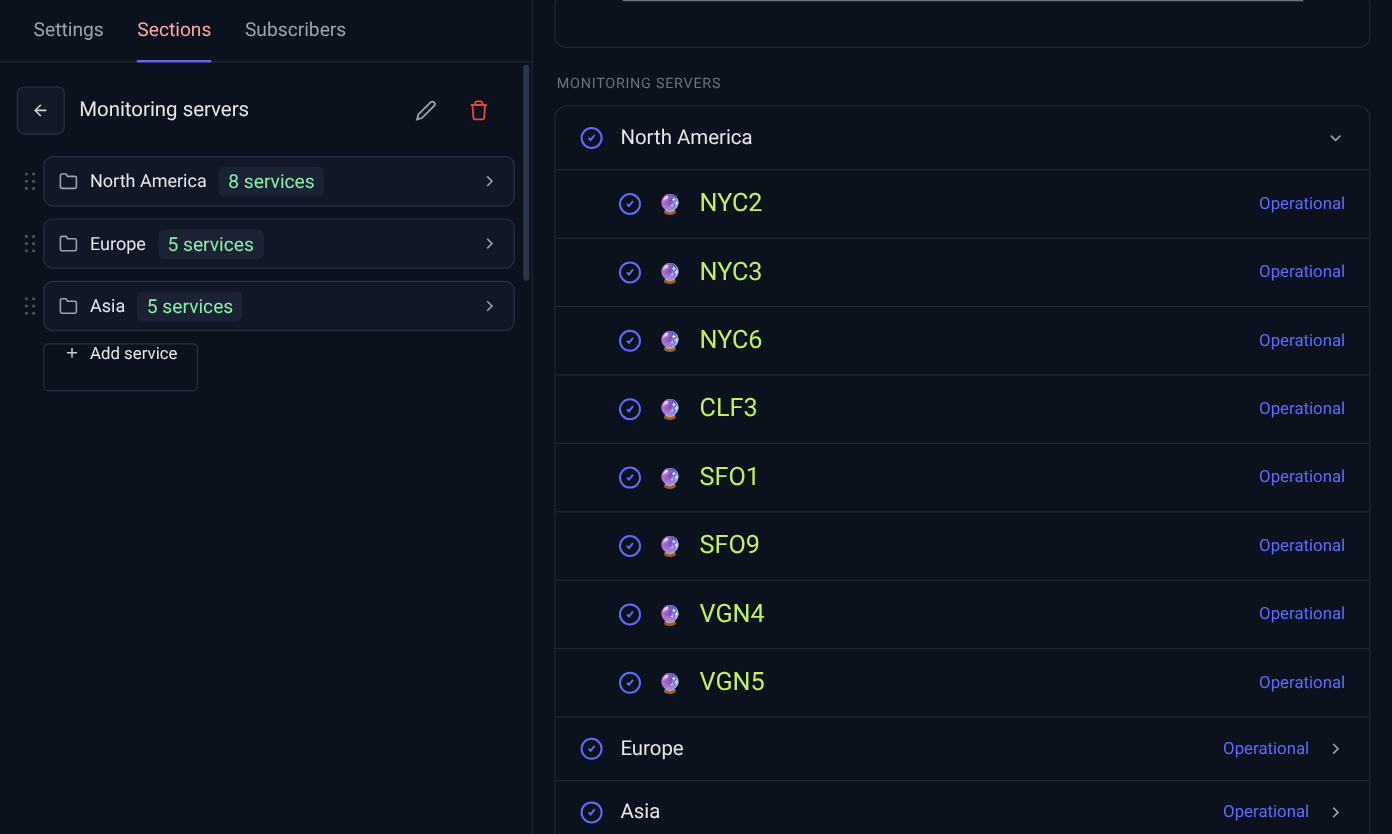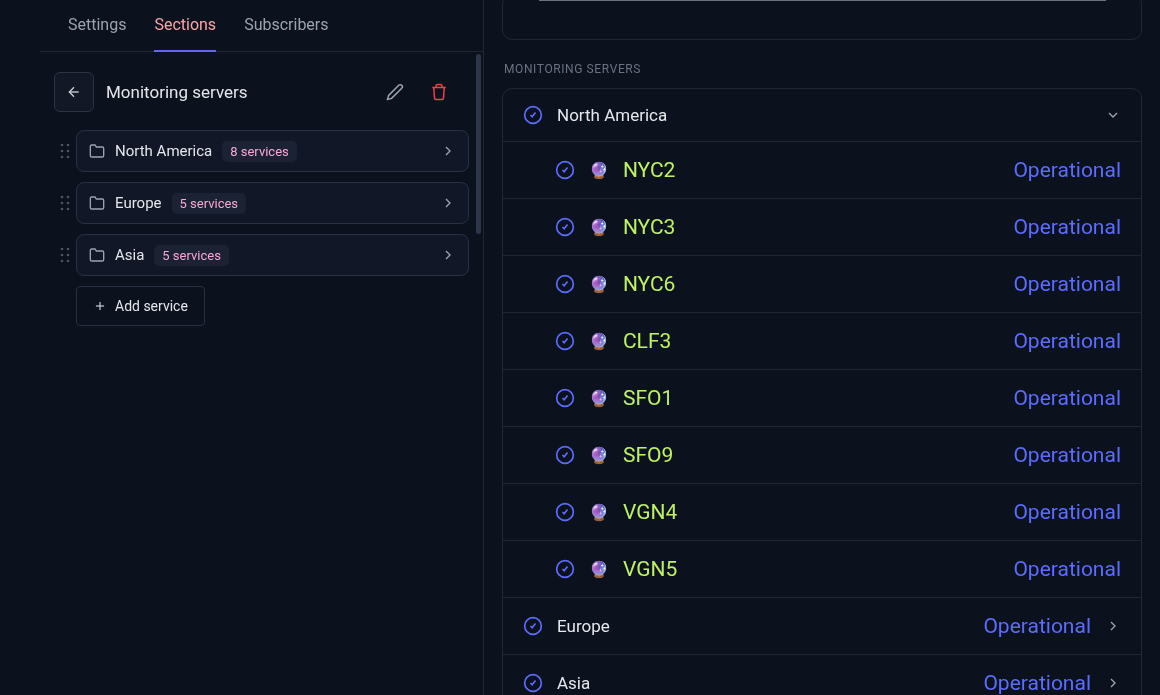--- a/index.html
+++ b/index.html
@@ -12,21 +12,20 @@
   height: 695px;
   overflow: hidden;
   display: flex;
 }
 .sidebar {
   width: 444px;
   border-right: 1px solid #1f2735;
   display: flex;
   flex-direction: column;
   position: relative;
-  margin-left: 40px;
 }
 .tabs {
   display: flex;
   gap: 28px;
   padding: 0 28px;
   border-bottom: 1px solid #1f2735;
   height: 52px;
   align-items: center;
 }
 .tab {
@@ -101,43 +100,42 @@
   height: 42px;
   display: flex;
   align-items: center;
   padding: 0 12px;
   gap: 10px;
   cursor: pointer;
 }
 .folder-icon { color: #9ca3af; display:flex; }
 .group-name { font-size: 15px; color: #e5e7eb; }
 .badge {
-  font-size: 13px;
-  color: #f9a8d4;
+  font-size: 16px;
+  color: #86efac;
   background: #1b2233;
   padding: 3px 8px;
   border-radius: 5px;
 }
 .spacer { flex: 1; }
 .chev { color: #9ca3af; display:flex; }
 .add-row {
   display: flex;
   gap: 10px;
   padding-left: 22px;
   margin-top: 10px;
 }
 .add-btn {
   border: 1px solid #273144;
   background: transparent;
   color: #e5e7eb;
   border-radius: 4px;
   height: 40px;
   padding: 0 16px;
   display: flex;
-  align-items: center;
   gap: 8px;
   cursor: pointer;
   font-size: 14px;
 }
 .scroll-indicator {
   position: absolute;
   right: 2px;
   top: 54px;
   width: 5px;
   height: 180px;
@@ -176,21 +174,21 @@
 .region-row {
   display: flex;
   align-items: center;
   padding: 16px 20px;
   gap: 14px;
   cursor: pointer;
   border-top: 1px solid #1f2735;
 }
 .region-row:first-child { border-top: none; }
 .region-name { font-size: 17px; color: #e5e7eb; }
-.status-ok { font-size: 21px; color: #5b6cff; }
+.status-ok { font-size: 14px; color: #5b6cff; }
 .check-icon { display:flex; }
 .service-row {
   display: flex;
   align-items: center;
   padding: 16px 20px 16px 52px;
   gap: 14px;
   border-top: 1px solid #1f2735;
 }
 .emoji { font-size: 16px; }
 .service-name { font-size: 21px; color: #bef264; }

